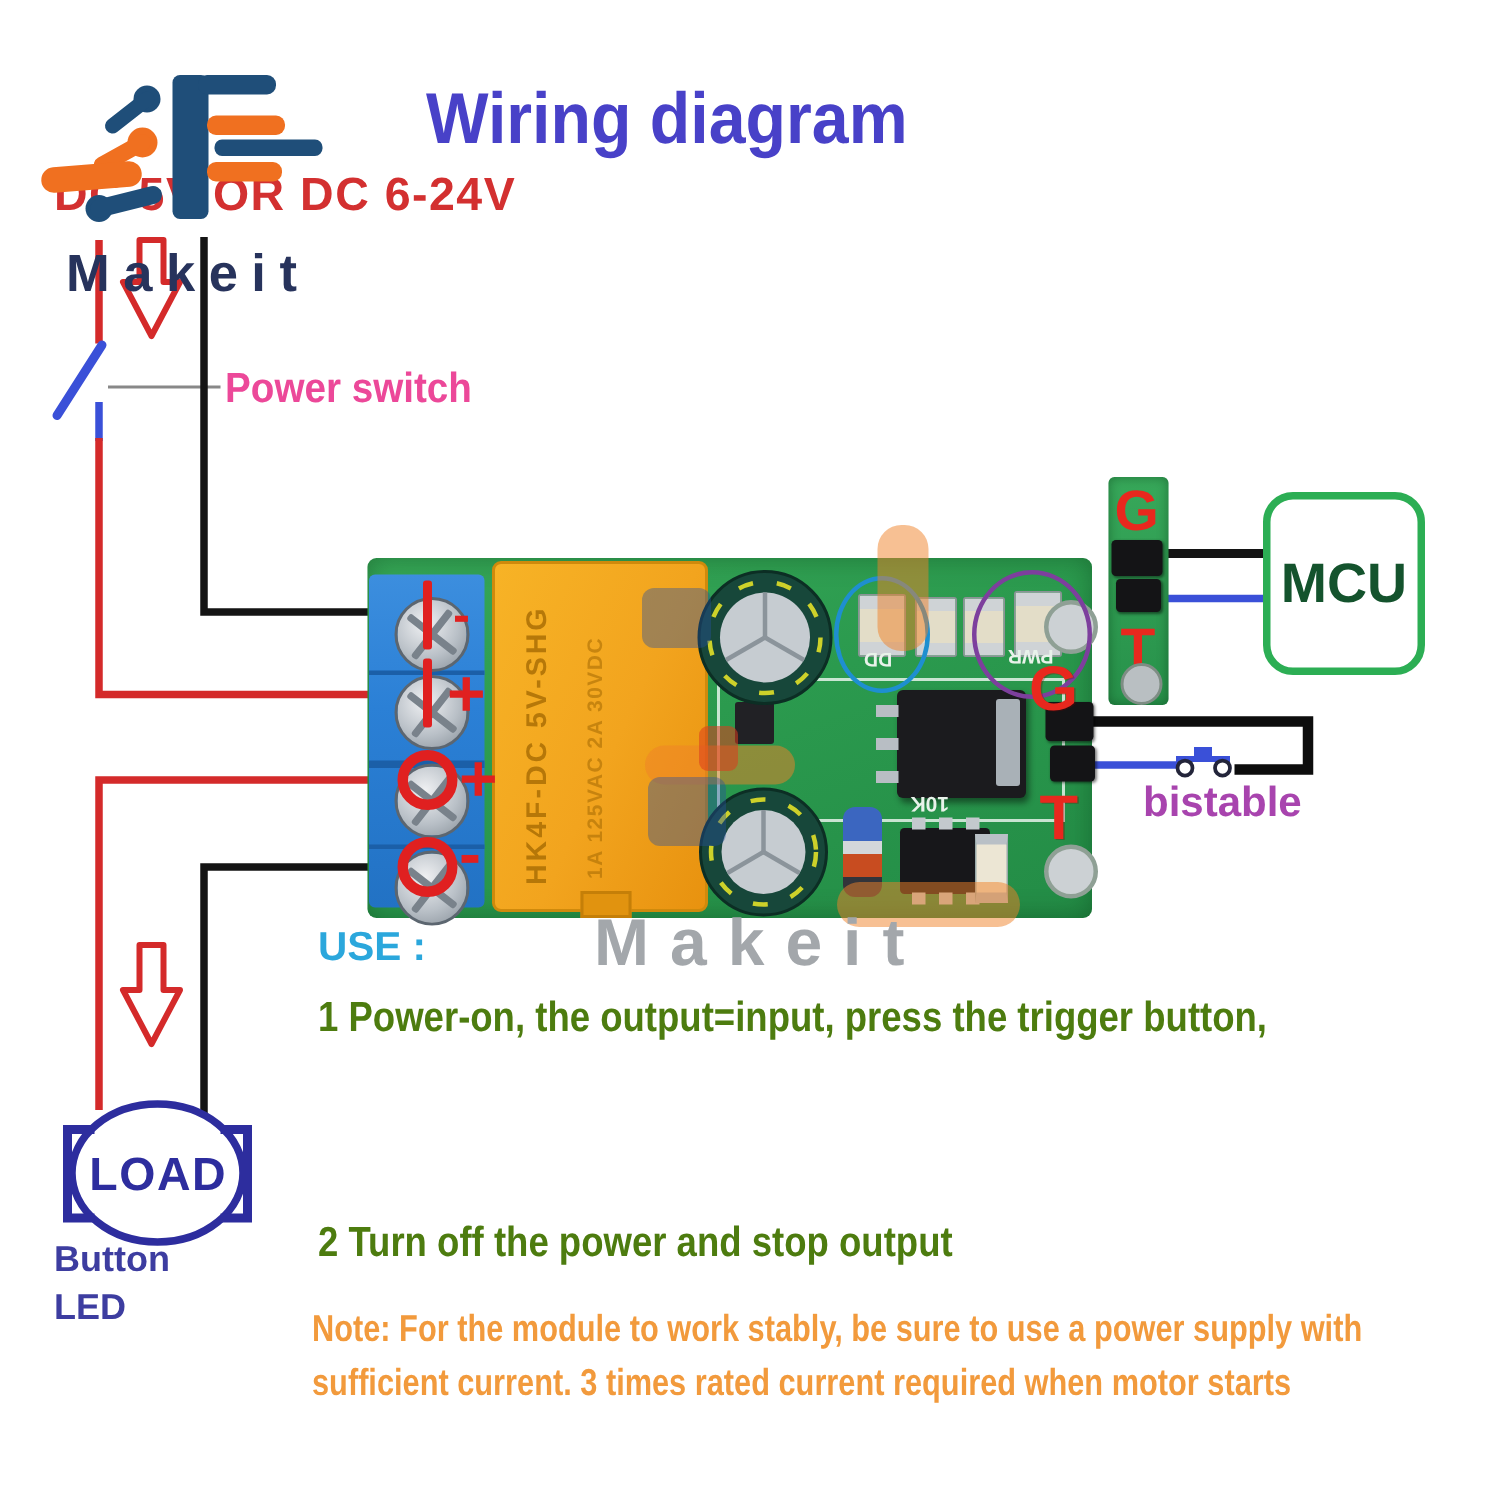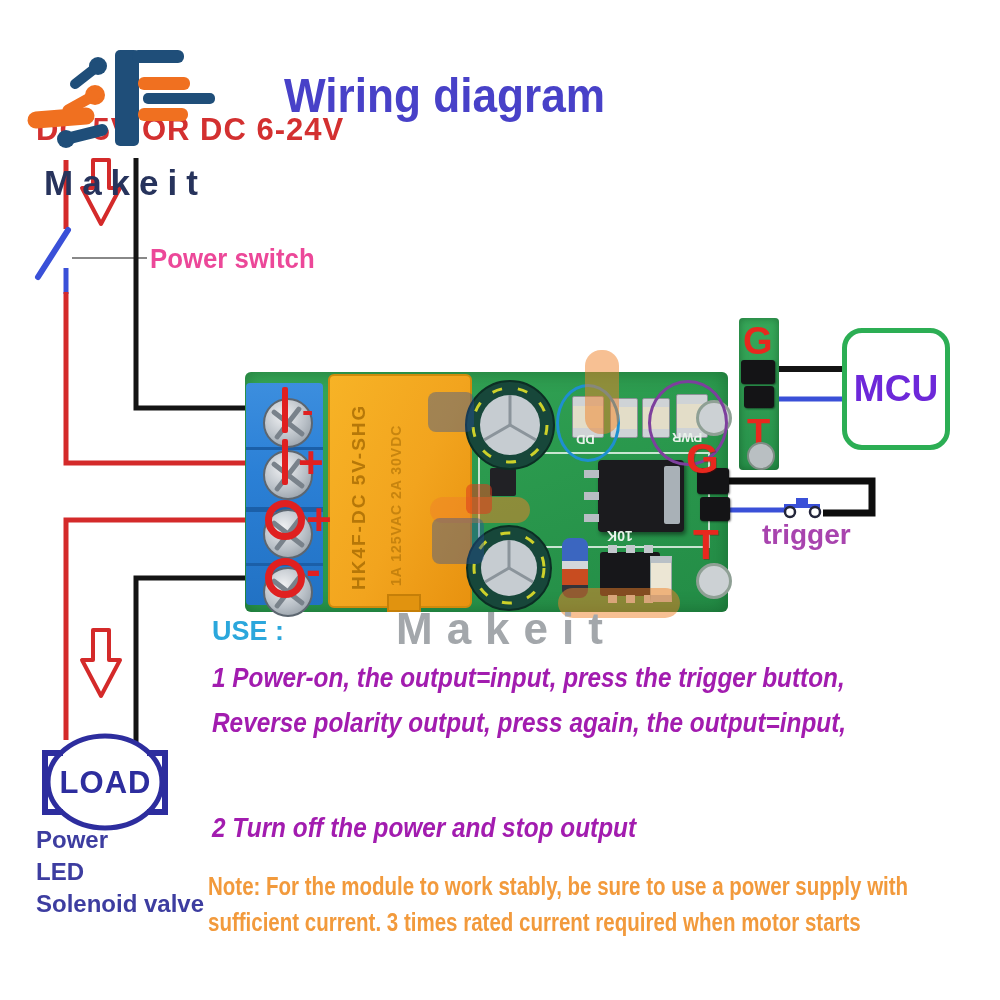--- a/index.html
+++ b/index.html
@@ -3,39 +3,39 @@
 <meta charset="utf-8">
 <style>
   html,body{margin:0;padding:0;background:#ffffff;}
   #stage{
     position:relative;width:1000px;height:1000px;background:#ffffff;overflow:hidden;
     font-family:"Liberation Sans",sans-serif;font-weight:700;
   }
   .abs{position:absolute;}
   .cond{display:inline-block;transform-origin:left top;}
   
-  .title{left:284px;top:52px;font-size:48px;color:#4841c8;margin-top:16px;}
+  .title{left:284px;top:52px;font-size:48px;color:#4841c8;}
   .title .cond{transform:scaleX(.92);}
   .supply{left:36px;top:112px;font-size:31px;color:#d33030;letter-spacing:1px;z-index:2;}
   .brand{left:44px;top:163px;font-size:35px;color:#27335c;letter-spacing:9px;z-index:6;}
   .subtitle{left:234px;top:176px;font-size:30px;color:#a23fad;}
   .subtitle .cond{transform:scaleX(.86);}
   .pswitch{left:150px;top:243px;font-size:28px;color:#ec4899;}
   .pswitch .cond{transform:scaleX(.92);}
   .mcuio{left:806px;top:295px;font-size:22px;color:#3f51c1;}
   .mcuio .cond{transform:scaleX(.88);}
   .mcu-box{left:842px;top:328px;width:98px;height:112px;border:5px solid #2cae54;border-radius:20px;background:#fff;display:flex;align-items:center;justify-content:center;z-index:3;}
-  .mcu-box span{font-size:37px;color:#6d28d9;}
+  .mcu-box span{font-size:37px;color:#14532d;}
   .trig{left:762px;top:519px;font-size:28px;color:#a844ae;z-index:5;}
   .btrig{left:751px;top:557px;font-size:32px;color:#3f44bb;z-index:5;}
   .btrig .cond{transform:scaleX(.85);}
   .loadtxt{left:58px;top:765px;width:95px;text-align:center;font-size:31px;color:#2d2d9e;z-index:5;letter-spacing:1px;}
   .loadex{font-size:24px;color:#3d3da0;z-index:5;}
   .use-h{left:212px;top:616px;font-size:27px;color:#2ba7dc;z-index:5;}
-  .uline{font-size:28px;color:#a21caf;z-index:5;white-space:nowrap;font-style:italic;}
+  .uline{font-size:28px;color:#4d7c0f;z-index:5;white-space:nowrap;}
   .uline .cond{transform:scaleX(.87);}
   .nline{font-size:25px;color:#f29a3c;z-index:5;white-space:nowrap;}
   .nline .cond{transform:scaleX(.82);}
   .wm-text{left:396px;top:604px;font-size:44px;color:#a3a7ab;letter-spacing:14px;z-index:4;}
   
   .pcb{left:245px;top:372px;width:483px;height:240px;border-radius:6px;z-index:2;
        background:linear-gradient(160deg,#36a757 0%,#2b9a4e 45%,#238c46 100%);
        box-shadow:inset 0 0 18px rgba(0,40,10,.35);}
   .termblock{position:absolute;left:1px;top:11px;width:77px;height:222px;border-radius:4px;
        background:linear-gradient(180deg,#3c8ede 0%,#2b80d6 40%,#2272c4 100%);}
@@ -239,30 +239,28 @@
     <div class="pinblob" style="left:2px;top:42px;width:34px;height:24px"></div>
     <div class="pinblob" style="left:5px;top:68px;width:30px;height:22px"></div>
     <div class="strip-t">T</div>
     <div class="strip-hole"></div>
   </div>
 
   <div class="abs mcu-box">
     <span>MCU</span>
   </div>
 
-  <div class="abs trig">trigger</div>
+  <div class="abs trig">bistable</div>
 
   <div class="abs loadtxt">LOAD</div>
-  <div class="abs loadex" style="left:36px;top:826px">Power</div>
+  <div class="abs loadex" style="left:36px;top:826px">Button</div>
   <div class="abs loadex" style="left:36px;top:858px">LED</div>
-  <div class="abs loadex" style="left:36px;top:890px">Solenoid valve</div>
 
   <div class="abs wm-text">Makeit</div>
 
   <div class="abs use-h">USE :</div>
   <div class="abs uline" style="left:212px;top:662px"><span class="cond">1  Power-on, the output=input, press the trigger button,</span></div>
-  <div class="abs uline" style="left:212px;top:707px"><span class="cond">Reverse polarity output, press again,  the output=input,</span></div>
   <div class="abs uline" style="left:212px;top:812px"><span class="cond">2 Turn off the power and stop output</span></div>
 
   <div class="abs nline" style="left:208px;top:872px"><span class="cond">Note: For the module to work stably, be sure to use a power supply with</span></div>
   <div class="abs nline" style="left:208px;top:908px"><span class="cond">sufficient current. 3 times rated current required when motor starts</span></div>
 
 </div>
 
 </body></html>

